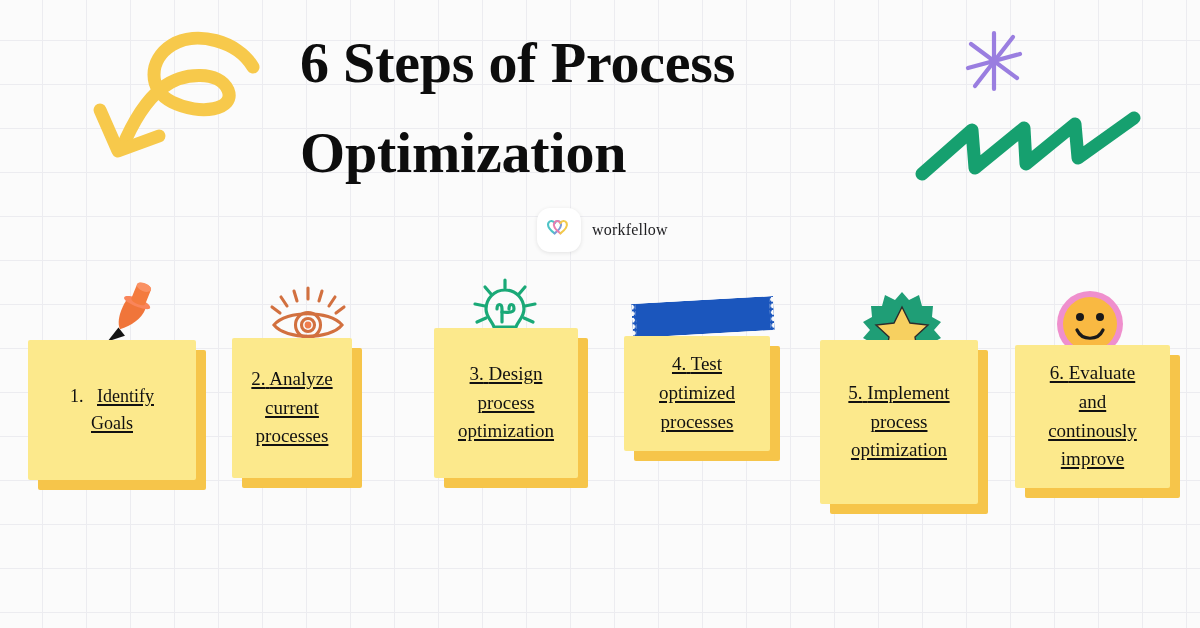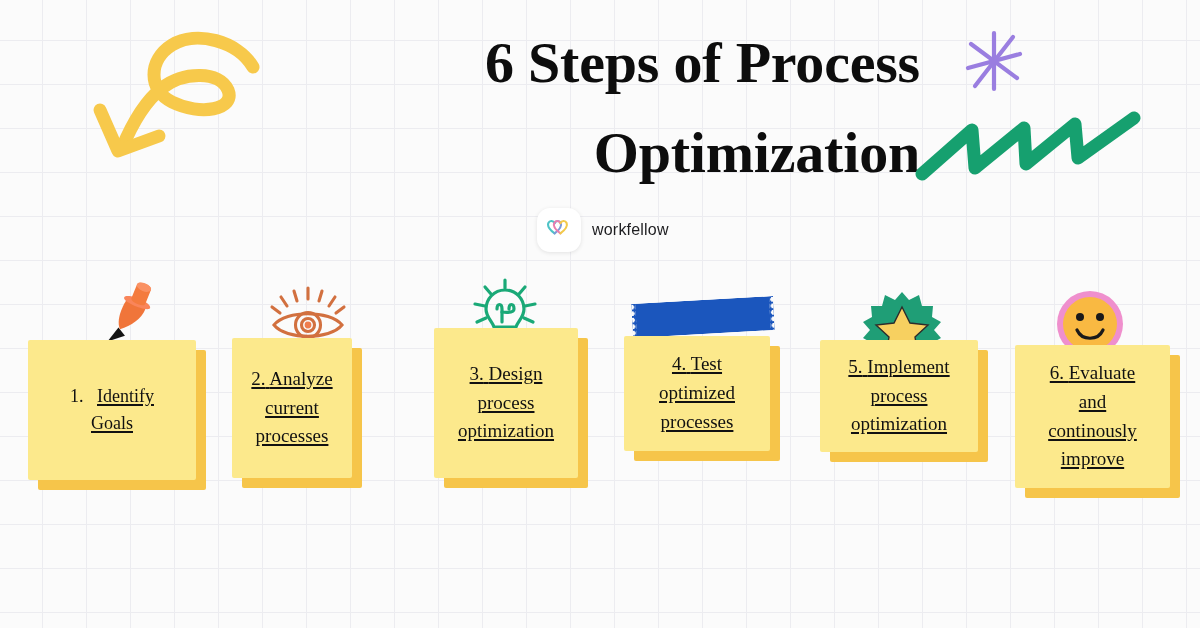--- a/index.html
+++ b/index.html
@@ -25,21 +25,21 @@
     background-position: -2px -4px;
     overflow: hidden;
   }
 
   
   #title {
     position: absolute;
     left: 300px;
     top: 18px;
     width: 620px;
-    text-align: right;
+    text-align: left;
     font-family: "Liberation Serif", serif;
     font-weight: bold;
     font-size: 58px;
     line-height: 1.55;
     color: #0d0d0d;
     letter-spacing: -0.2px;
   }
   #title .tline { display: block; white-space: nowrap; }
 
   
@@ -55,21 +55,21 @@
     width: 44px;
     height: 44px;
     border-radius: 13px;
     background: #ffffff;
     box-shadow: 0 1px 4px rgba(0,0,0,0.10);
     display: flex;
     align-items: center;
     justify-content: center;
   }
   #brand-name {
-    font-family: Liberation Sans, sans-serif;
+    font-family: Liberation Serif, serif;
     font-size: 16px;
     color: #1d1d20;
     letter-spacing: 0.2px;
   }
 
   
   .deco { position: absolute; }
   #deco-arrow { left: 88px; top: 18px; }
   #deco-star  { left: 962px; top: 28px; }
   #deco-zig   { left: 912px; top: 104px; }
@@ -299,21 +299,21 @@
   <div class="note-icon" style="left:862px; top:290px;">
     <svg width="80" height="80" viewBox="0 0 80 80" aria-hidden="true">
       <path d="M40 2 L47 10 L57 5 L60 16 L71 16 L70 27 L79 32 L72 40 L79 48
                L70 53 L71 64 L60 64 L57 75 L47 70 L40 78 L33 70 L23 75
                L20 64 L9 64 L10 53 L1 48 L8 40 L1 32 L10 27 L9 16 L20 16
                L23 5 L33 10 Z" fill="#1f9e76"></path>
       <path d="M40 17 L48 33 L66 35 L53 47 L56 65 L40 56 L24 65 L27 47
                L14 35 L32 33 Z" fill="#f7d060" stroke="#2c2c2c" stroke-width="1.4"></path>
     </svg>
   </div>
-  <div class="note-wrap note-5" style="left:820px; top:340px; width:158px; height:112px;">
+  <div class="note-wrap note-5" style="left:820px; top:340px; width:158px; height:164px;">
     <div class="note-shadow"></div>
     <div class="note-card">
       <div class="note-text">
         <span class="ul"><span>5.</span>
         <span>Implement</span></span><br>
         <span class="ul">process</span><br>
         <span class="ul">optimization</span>
       </div>
     </div>
   </div>

